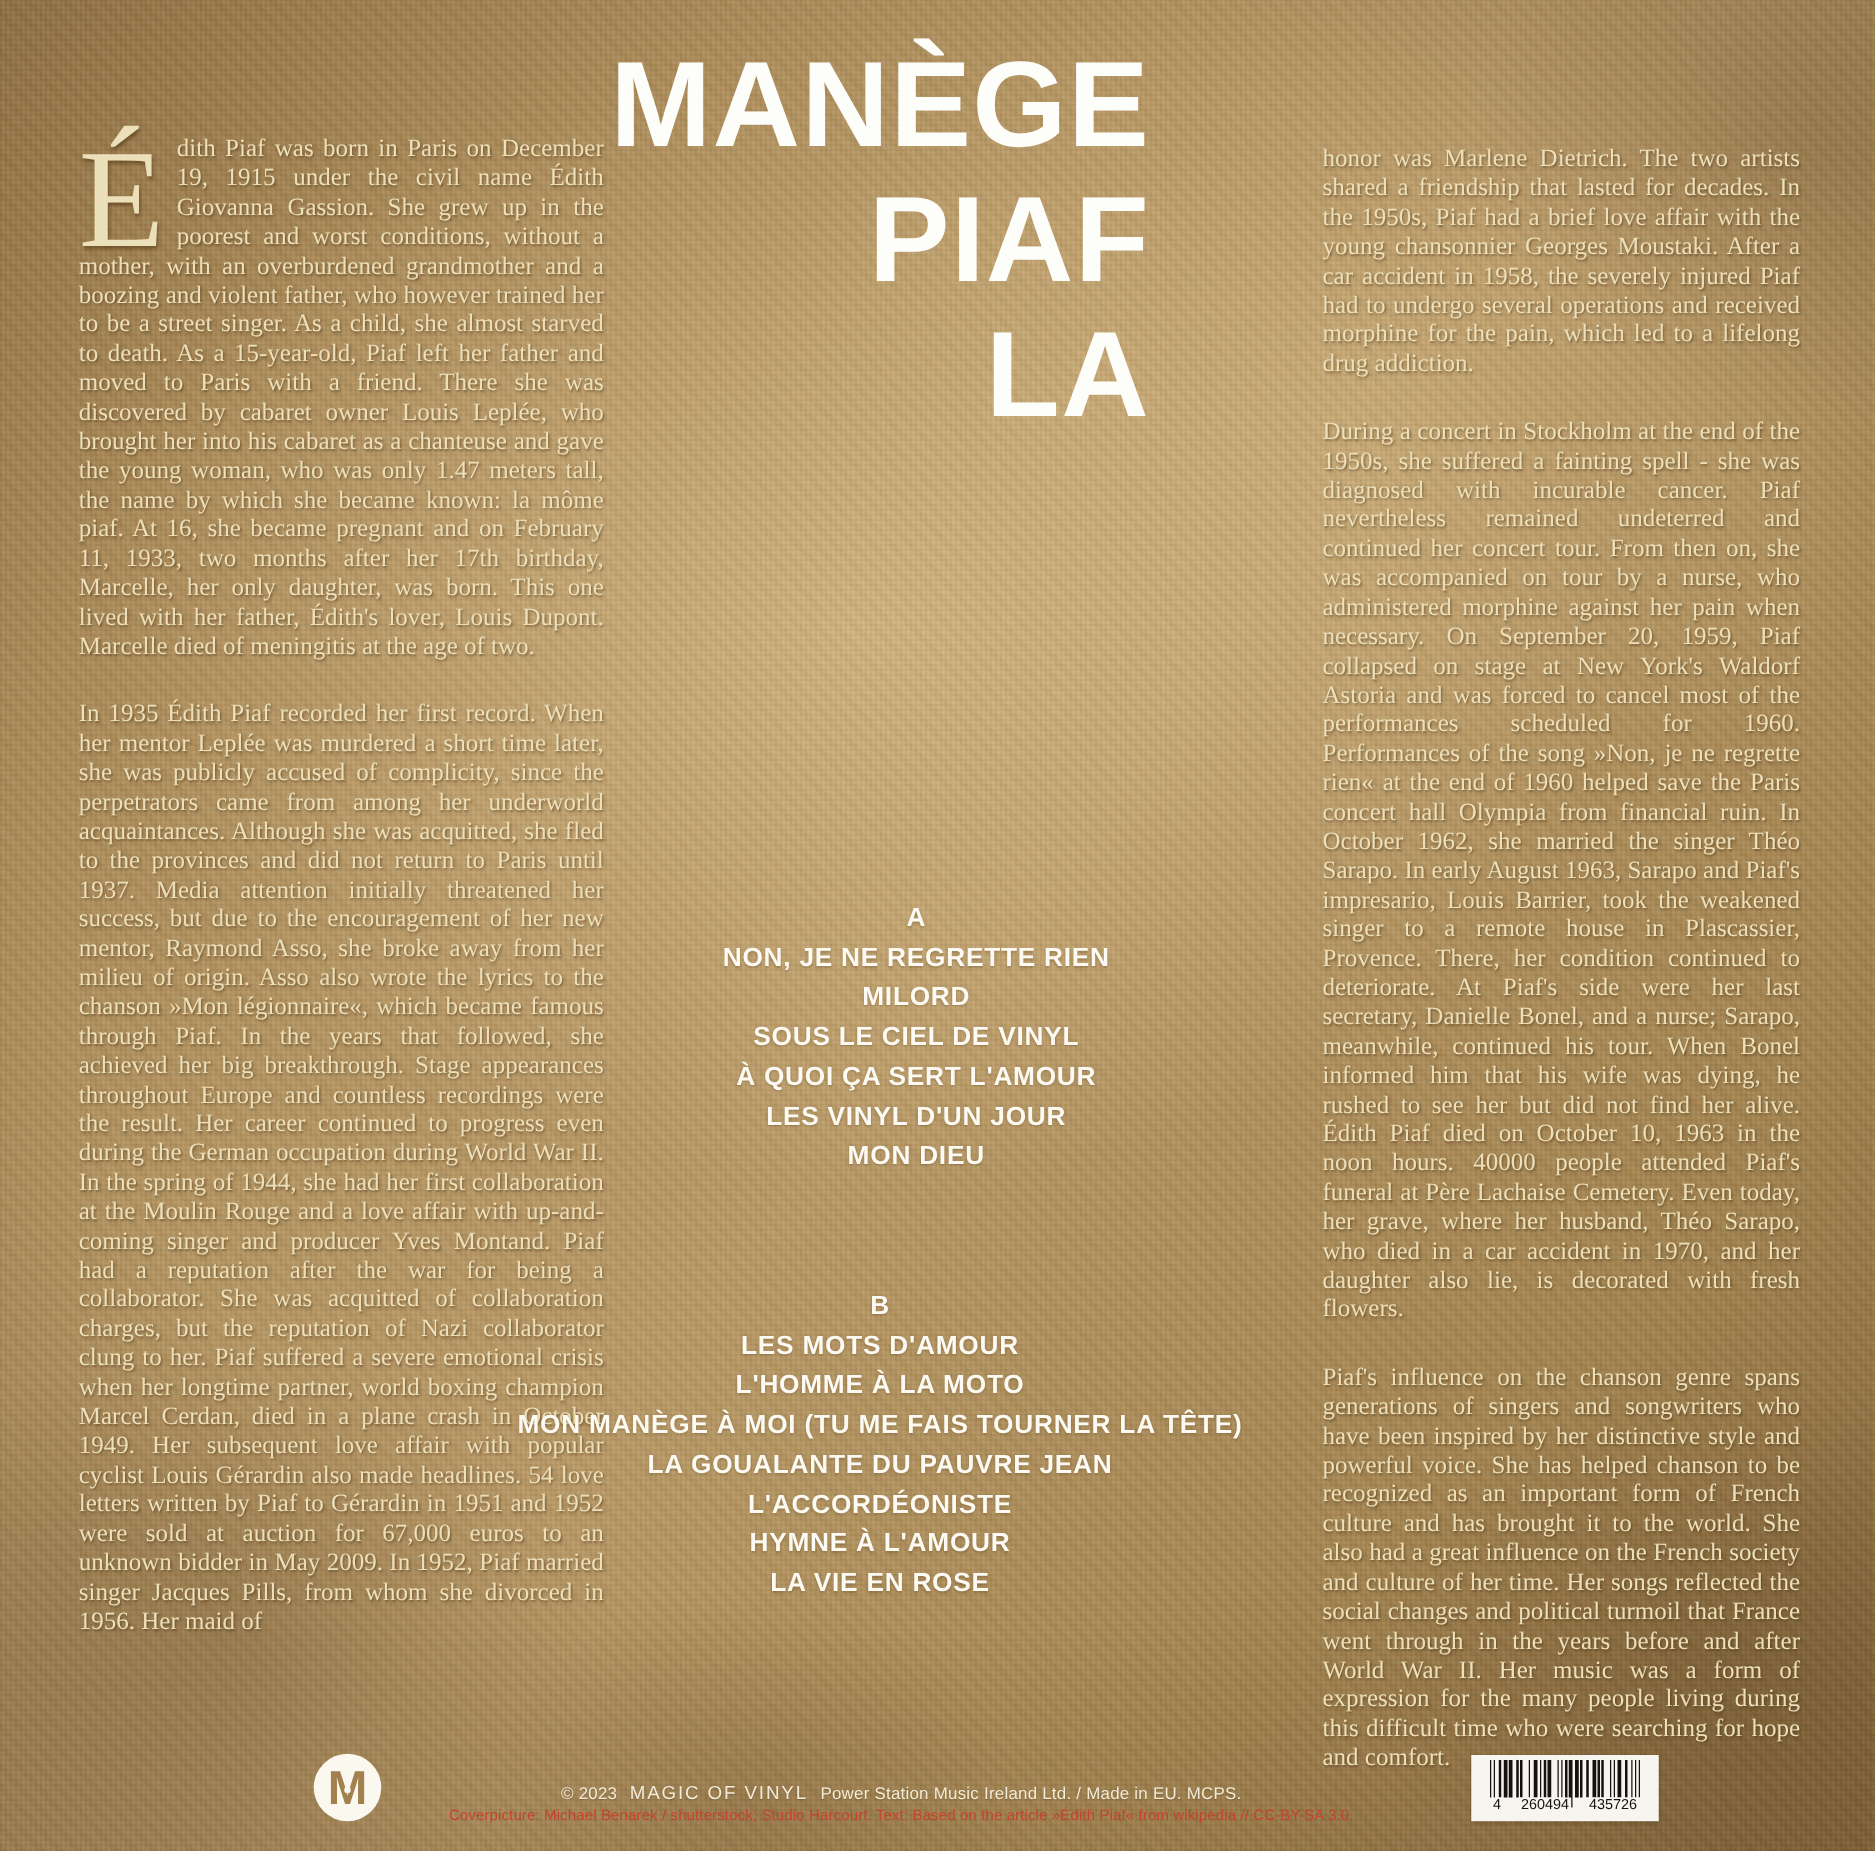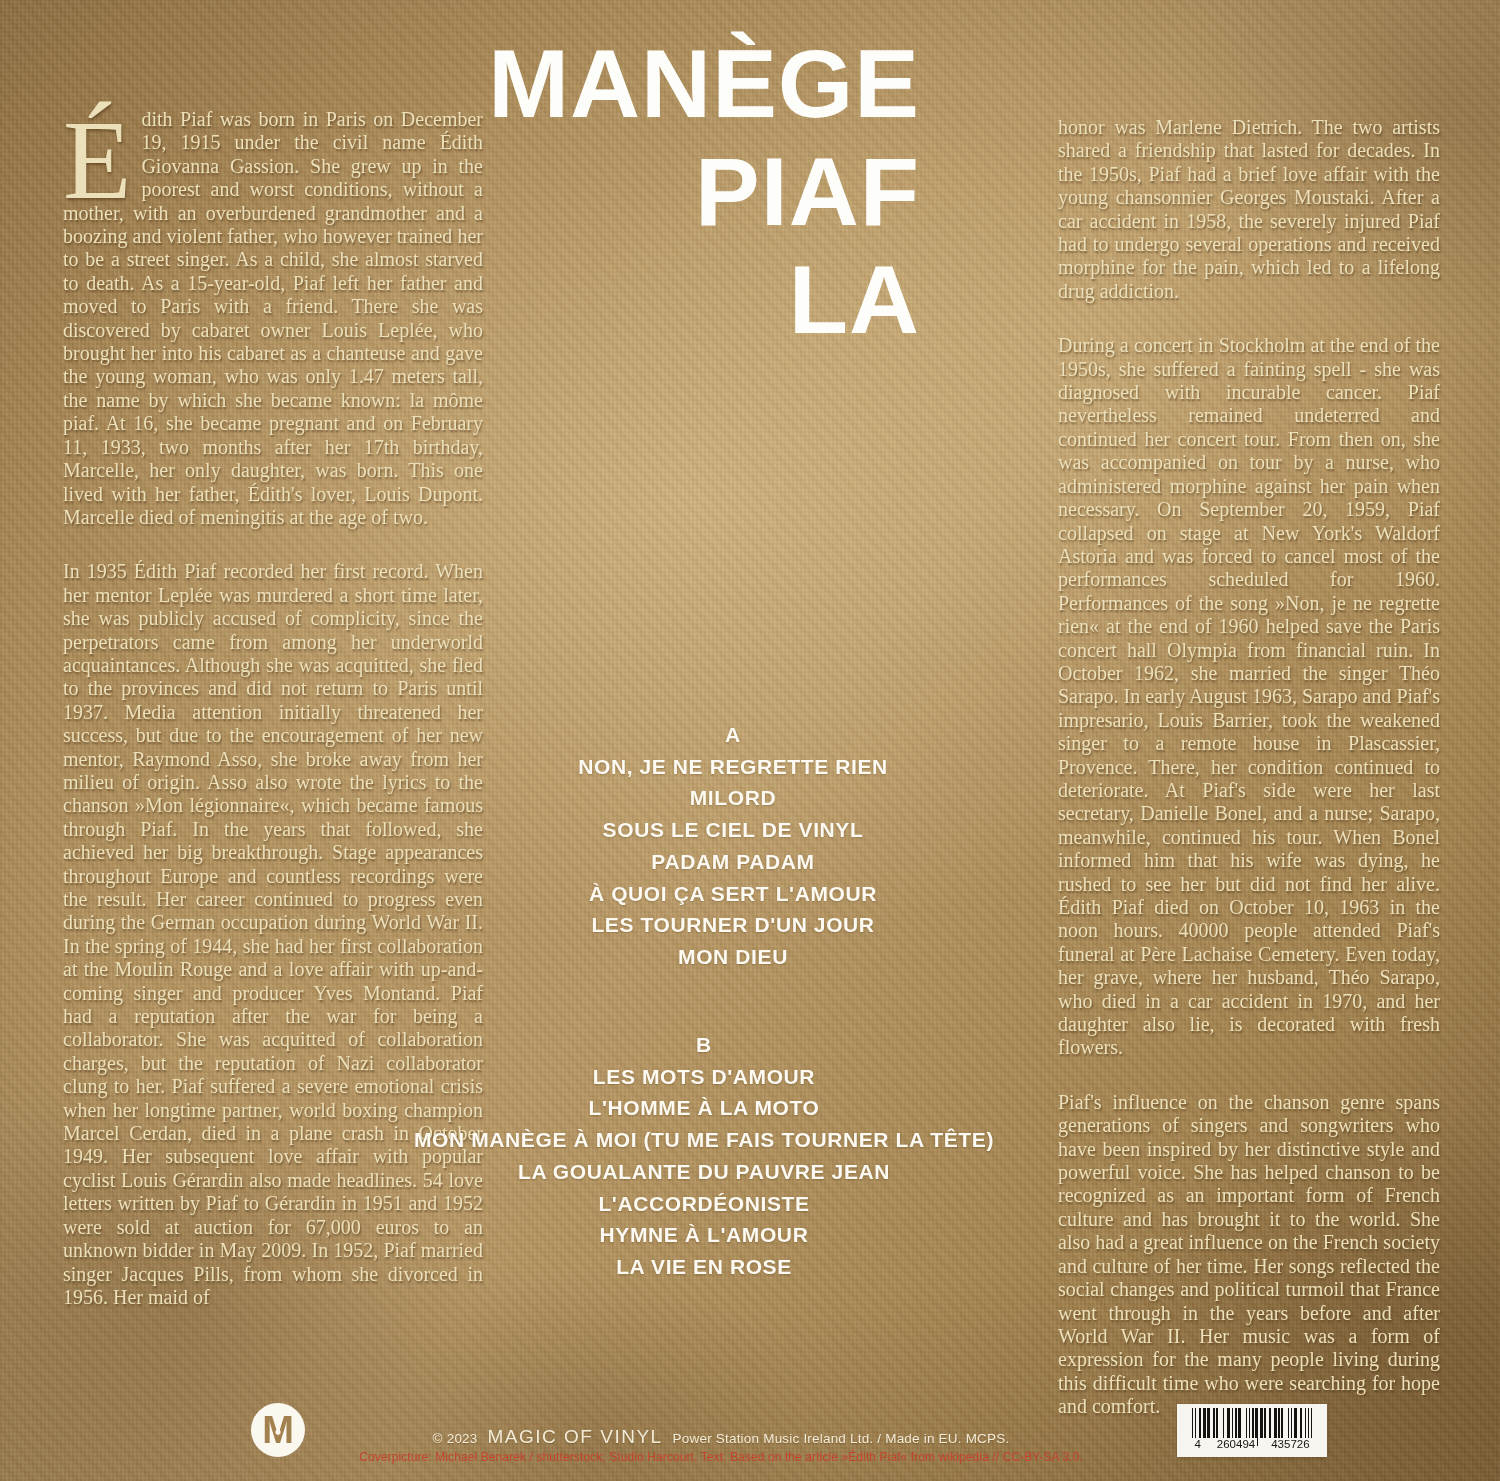--- a/index.html
+++ b/index.html
@@ -55,21 +55,21 @@
   }
   .tracklist-a{left:433px;top:719px;}
   .tracklist-b{left:404px;top:1029px;}
   .side-label{line-height:31.7px;}
   
   .credits{
     position:absolute;left:331px;top:1426px;width:780px;text-align:center;
     font-family:"Liberation Sans", sans-serif;
   }
   .credits-line1{color:#f3ecd8;font-size:13.5px;letter-spacing:.2px;text-shadow:0 1px 1px rgba(90,62,24,.4);}
-  .credits-line1 .brand{font-size:19px;letter-spacing:1.5px;padding:0 6px;}
+  .credits-line1 .brand{font-size:15px;letter-spacing:1.5px;padding:0 6px;}
   .credits-line2{color:#c4432c;font-size:12px;margin-top:2px;letter-spacing:.1px;}
   
   .logo{position:absolute;left:250px;top:1402px;width:56px;height:56px;}
   
   .barcode{
     position:absolute;left:1177px;top:1404px;width:150px;height:53px;
     background:#f7f5f0;box-shadow:0 1px 3px rgba(60,40,10,.35);
     display:flex;flex-direction:column;align-items:center;
   }
   .bars{display:flex;align-items:flex-start;height:38px;margin-top:4px;}
@@ -97,23 +97,22 @@
   <div>PIAF</div>
   <div>LA</div>
 </div>
 
 <div class="tracklist tracklist-a">
   <div class="side-label">A</div>
   <div>
       <div>NON, JE NE REGRETTE RIEN</div>
       <div>MILORD</div>
       <div>SOUS LE CIEL DE VINYL</div>
-      <div>PADAM PADAM</div>
       <div>À QUOI ÇA SERT L'AMOUR</div>
-      <div>LES TOURNER D'UN JOUR</div>
+      <div>LES VINYL D'UN JOUR</div>
       <div>MON DIEU</div>
     </div>
 </div>
 
 <div class="tracklist tracklist-b">
   <div class="side-label">B</div>
   <div>
       <div>LES MOTS D'AMOUR</div>
       <div>L'HOMME À LA MOTO</div>
       <div>MON MANÈGE À MOI (TU ME FAIS TOURNER LA TÊTE)</div>

